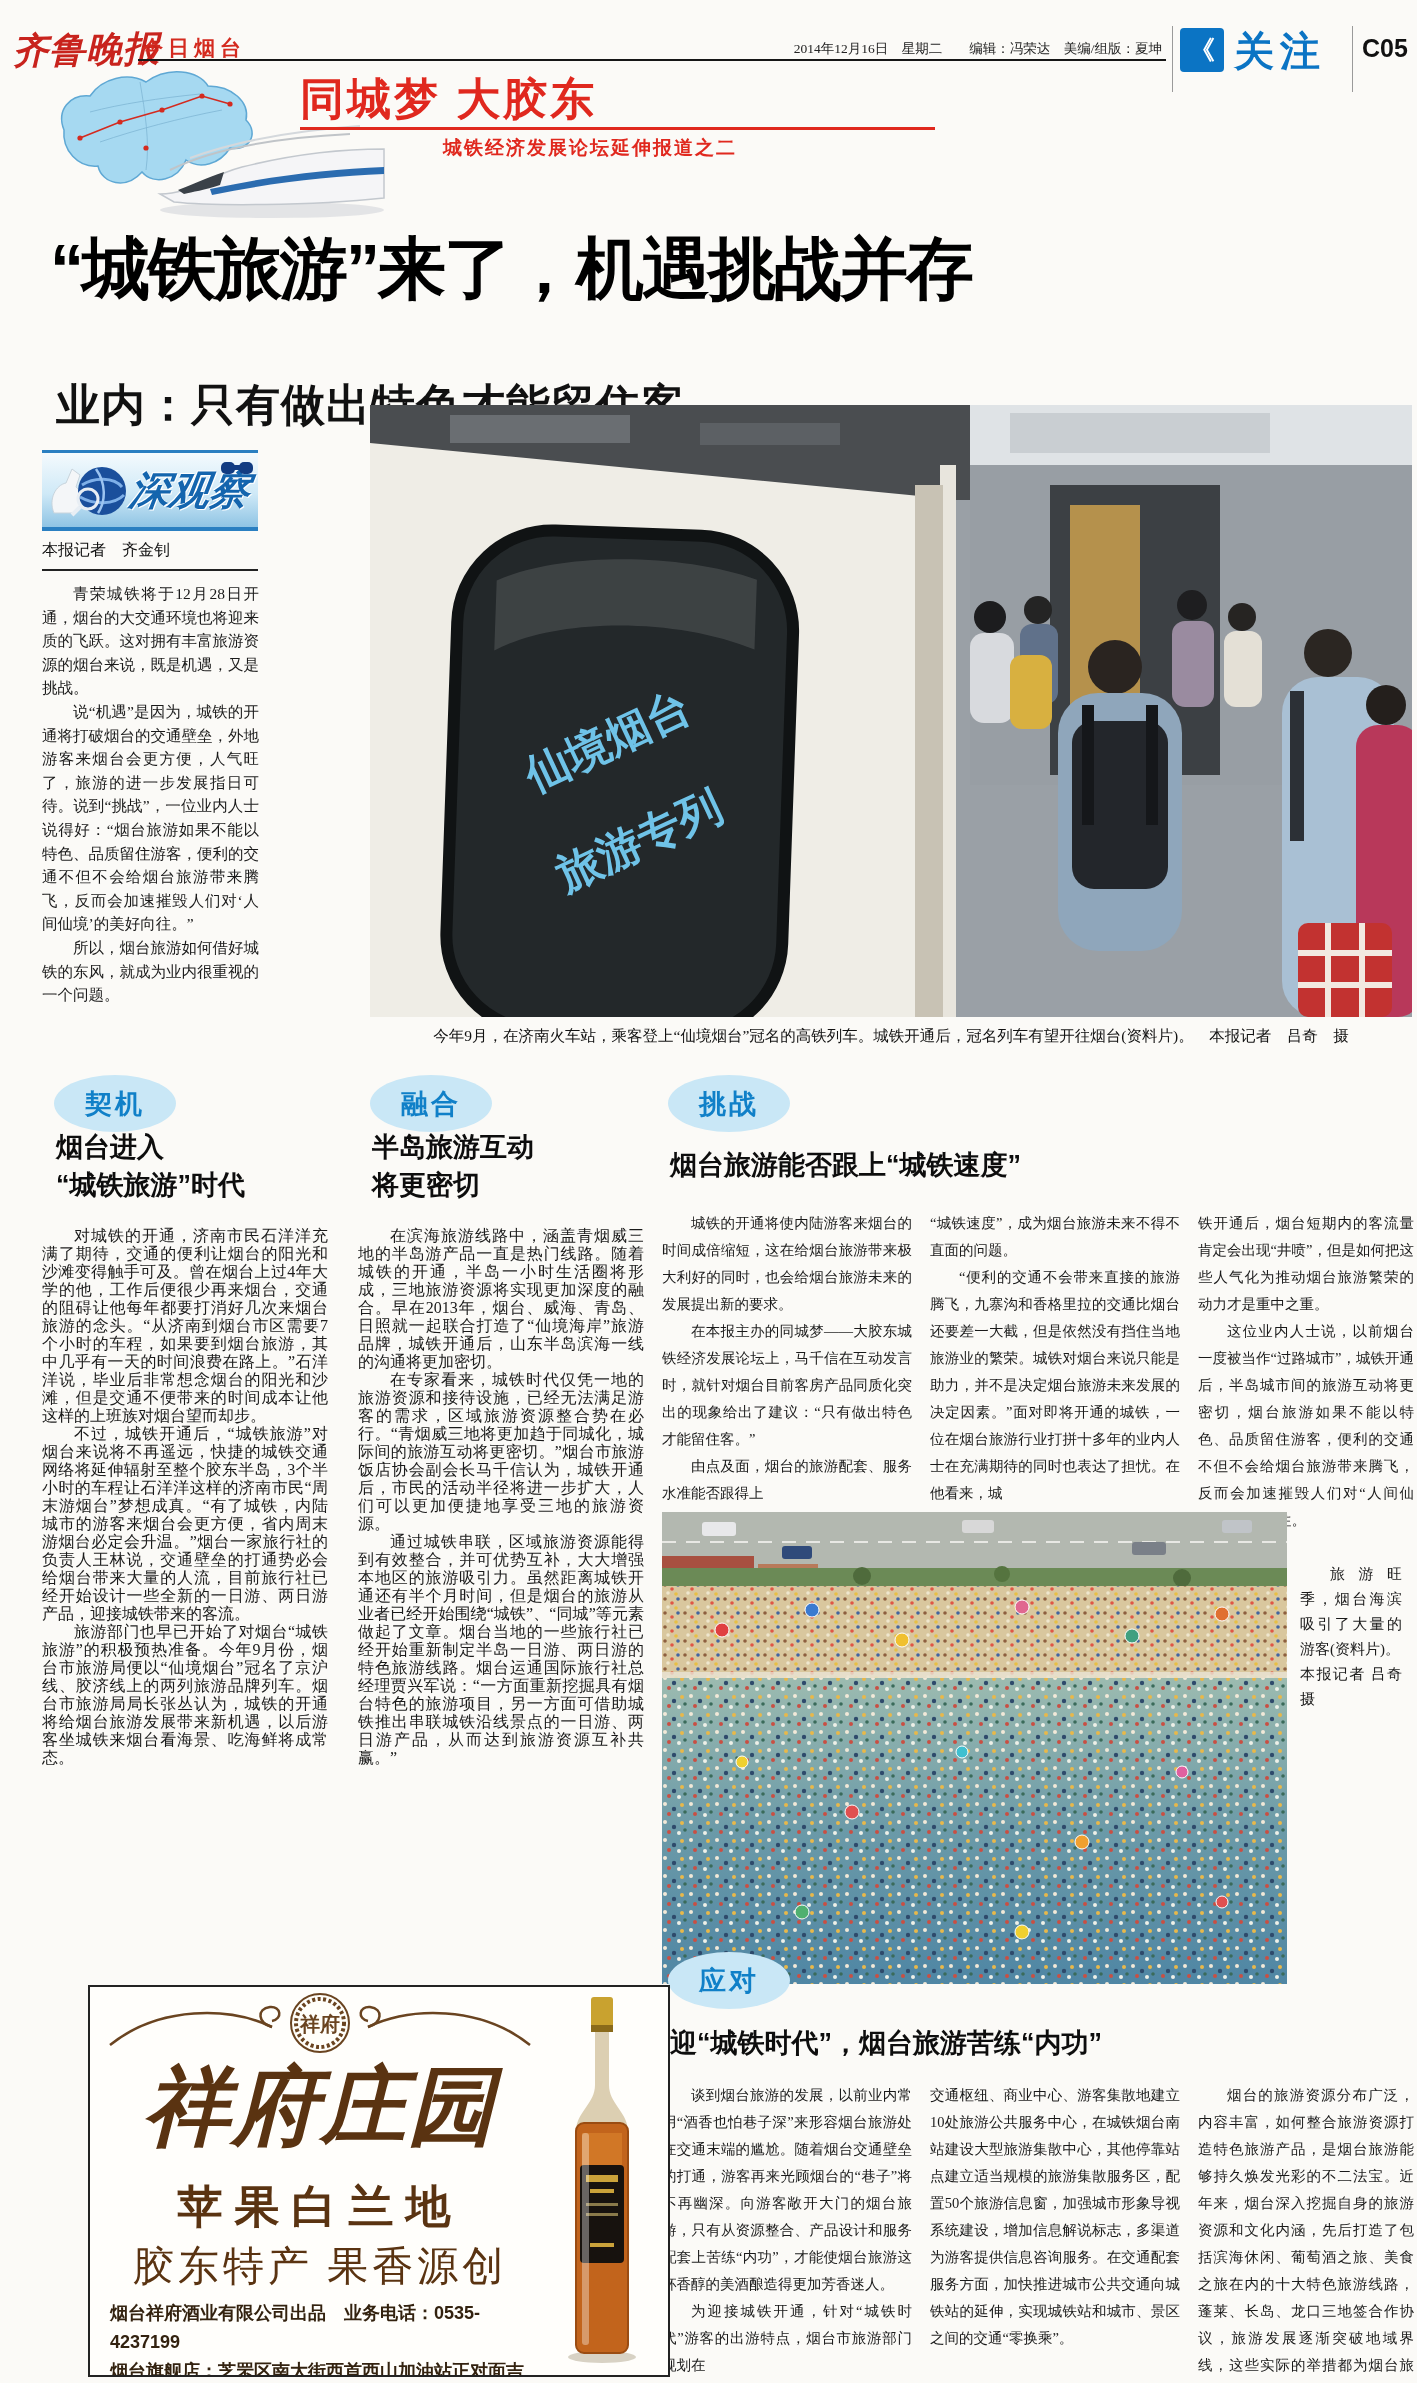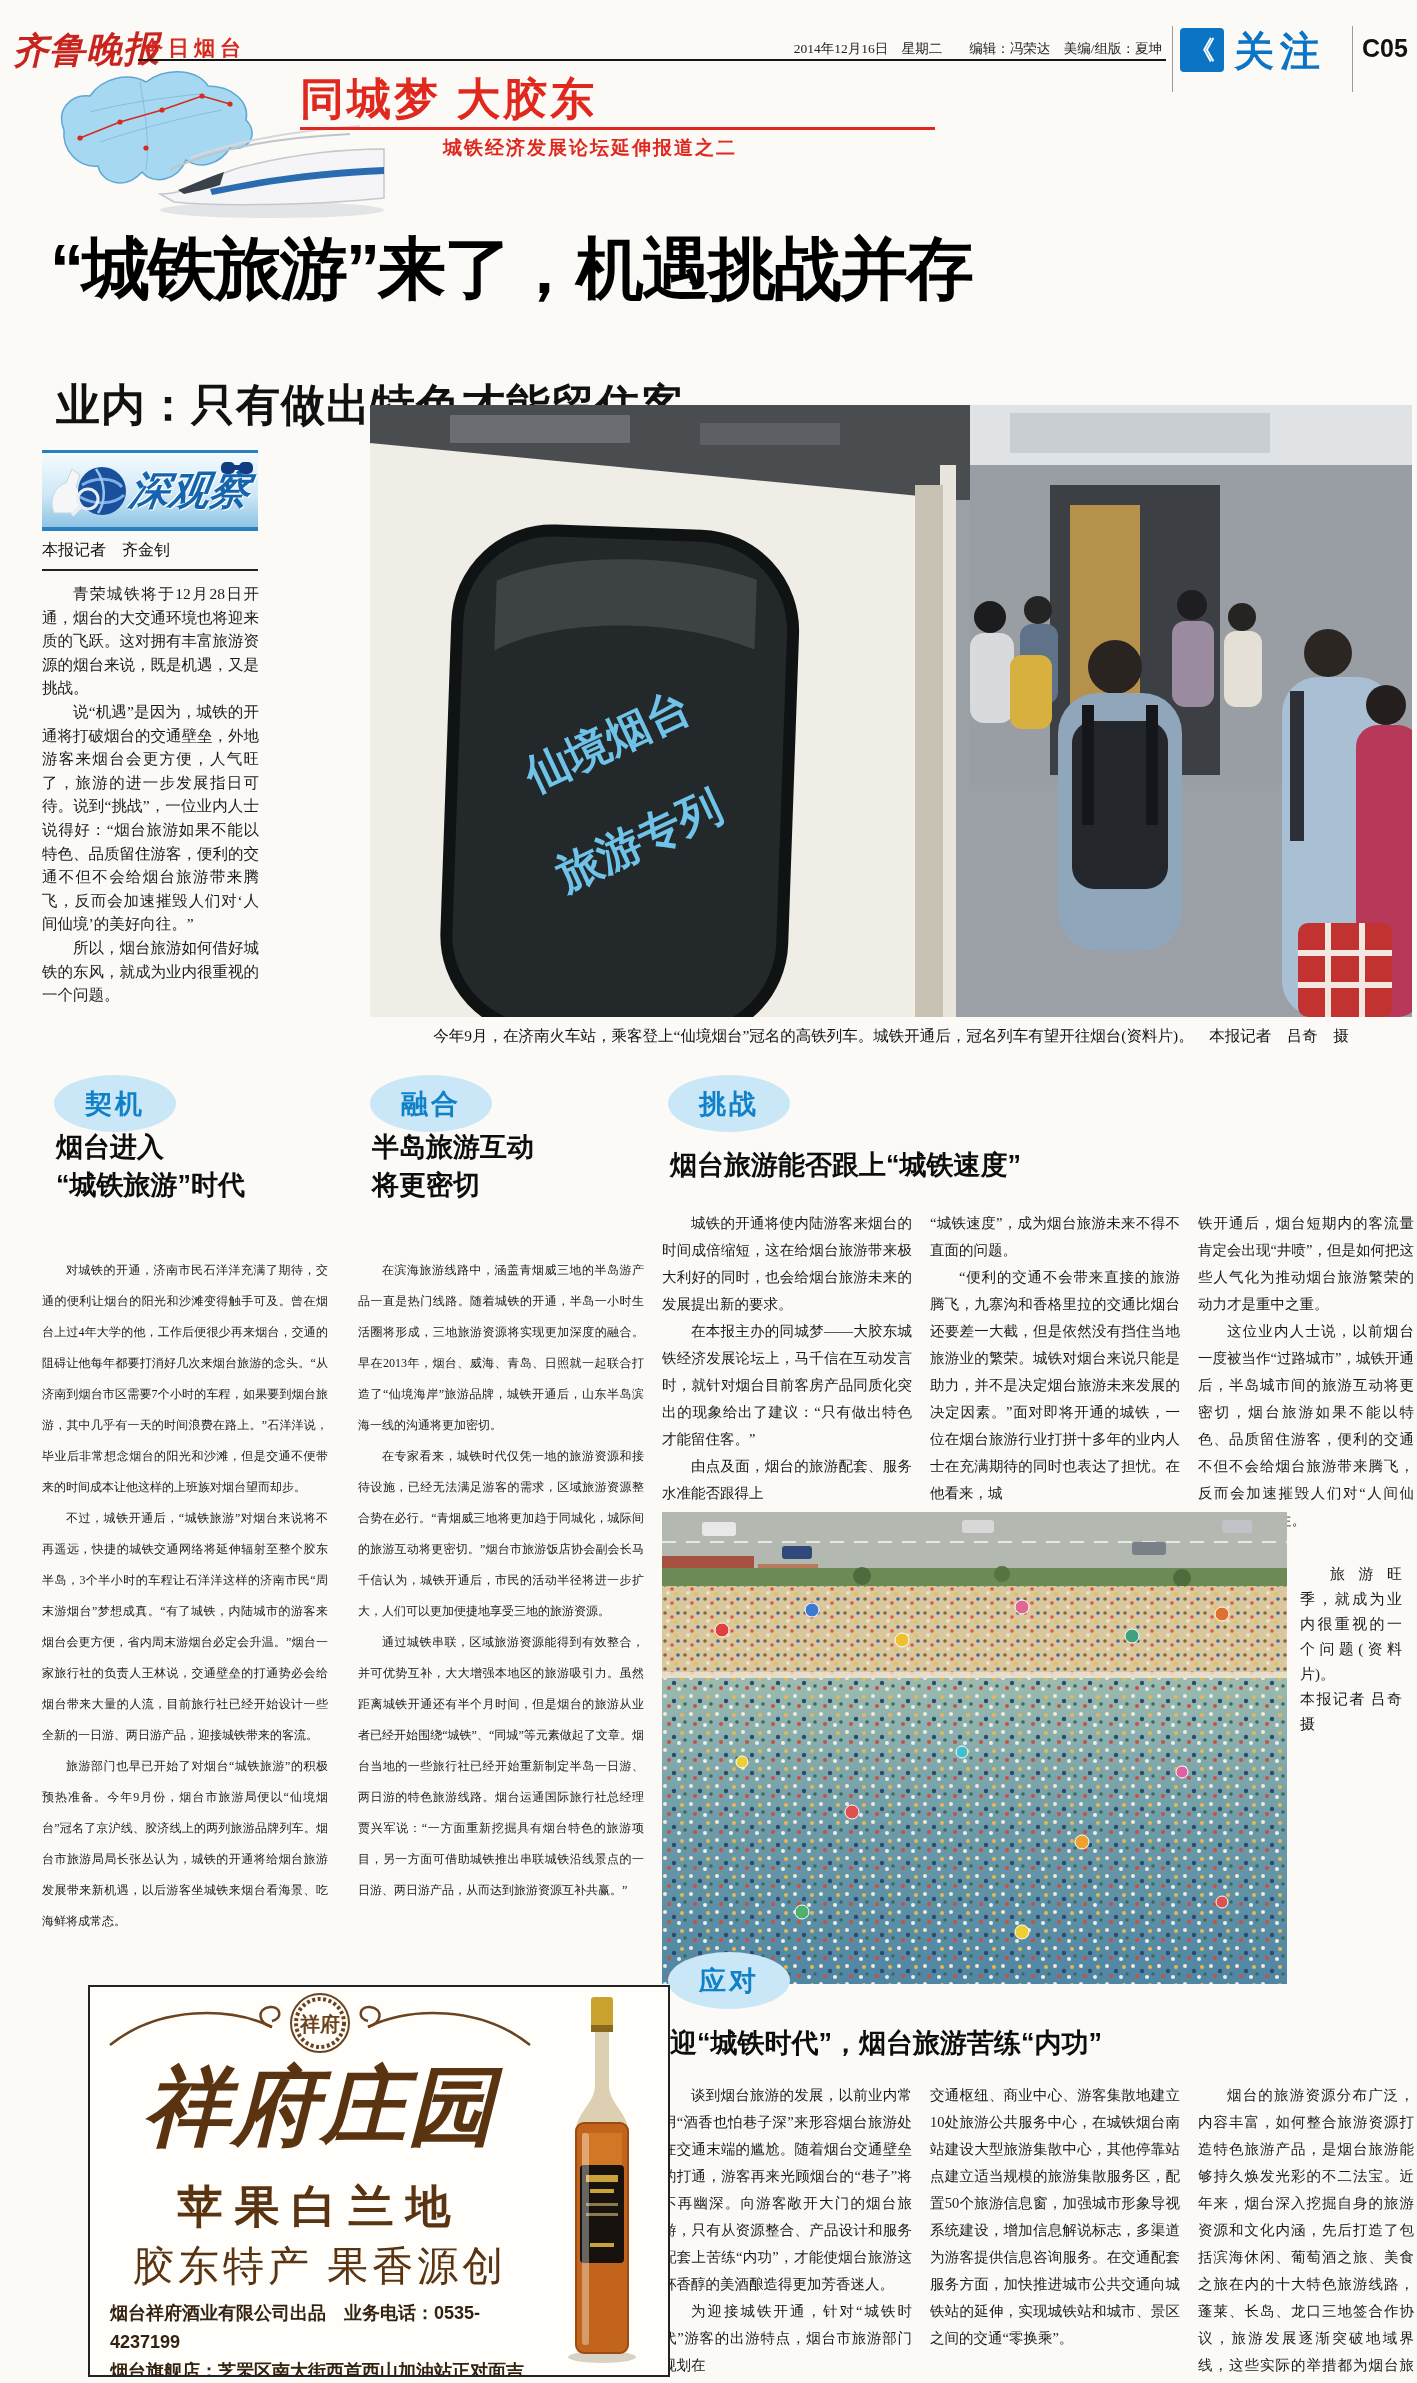--- a/index.html
+++ b/index.html
@@ -45,21 +45,21 @@
   .lead-photo{left:370px;top:405px;width:1042px;height:612px;background:#8a8e92;overflow:hidden;}
   .lead-caption{left:370px;top:1026px;width:1042px;font-size:15.5px;color:#111;text-align:center;}
 
   
   .badge{width:122px;height:57px;background:#c9e7f6;border-radius:50%;display:flex;align-items:center;
          justify-content:center;font-family:"Liberation Sans",sans-serif;
          font-size:27px;font-weight:bold;color:#1080c8;letter-spacing:3px;}
   .sec-title{font-family:"Liberation Sans",sans-serif;font-size:27px;font-weight:bold;color:#0d0d0d;line-height:38px;}
 
   .col{overflow:hidden;}
-  .big-col{font-size:12px;line-height:31px;margin-top:28px;}
+  .big-col{font-size:16px;line-height:18px;}
   .sm-col{font-size:14.5px;line-height:27px;}
 
   
   .beach-photo{left:662px;top:1512px;width:625px;height:472px;overflow:hidden;}
   .beach-caption{left:1300px;top:1562px;width:102px;font-size:15px;line-height:25px;}
   .beach-caption p{margin:0;text-align:justify;}
   .beach-caption .first{text-indent:2em;}
 
   
   .ad{left:60px;top:1985px;width:578px;height:388px;border:2.5px solid #232323;background:#fffefb;overflow:hidden;margin-left:28px;}
@@ -303,21 +303,21 @@
         <circle cx="300" cy="240" r="6" fill="#40c0d0"></circle>
           <circle cx="420" cy="330" r="7" fill="#f0a030"></circle>
         <circle cx="520" cy="260" r="6" fill="#e060a0"></circle>
           <circle cx="140" cy="400" r="7" fill="#50b070"></circle>
         <circle cx="360" cy="420" r="7" fill="#f0d030"></circle>
           <circle cx="560" cy="390" r="6" fill="#e05050"></circle>
       </g>
     </svg>
   </div>
   <div class="abs beach-caption">
-    <p class="first">旅游旺季，就成为业内很重视的一个问题(资料片)。</p>
+    <p class="first">旅游旺季，烟台海滨吸引了大量的游客(资料片)。</p>
     <p>本报记者 吕奇 摄</p>
   </div>
 
   <div class="abs badge" style="left:668px;top:1952px;">应对</div>
   <div class="abs sec-title" style="left:670px;top:2024px;">迎“城铁时代”，烟台旅游苦练“内功”</div>
   <div class="abs col sm-col" style="left:662px;top:2082px;width:250px;height:295px;">
     <p>谈到烟台旅游的发展，以前业内常用“酒香也怕巷子深”来形容烟台旅游处在交通末端的尴尬。随着烟台交通壁垒的打通，游客再来光顾烟台的“巷子”将不再幽深。向游客敞开大门的烟台旅游，只有从资源整合、产品设计和服务配套上苦练“内功”，才能使烟台旅游这杯香醇的美酒酿造得更加芳香迷人。</p>
     <p>为迎接城铁开通，针对“城铁时代”游客的出游特点，烟台市旅游部门规划在</p>
   </div>
   <div class="abs col sm-col" style="left:930px;top:2082px;width:250px;height:295px;">

